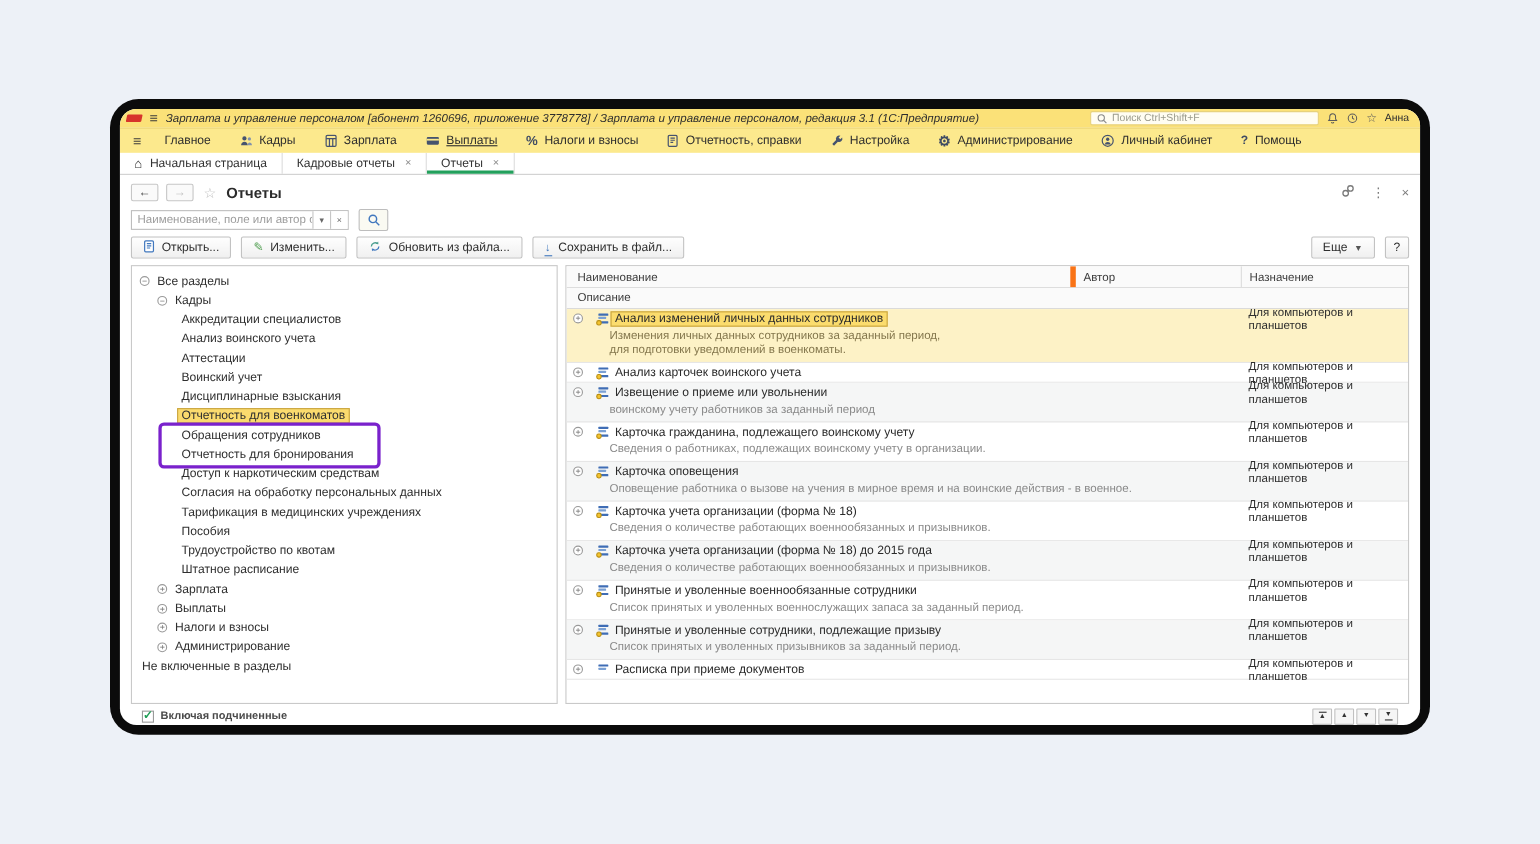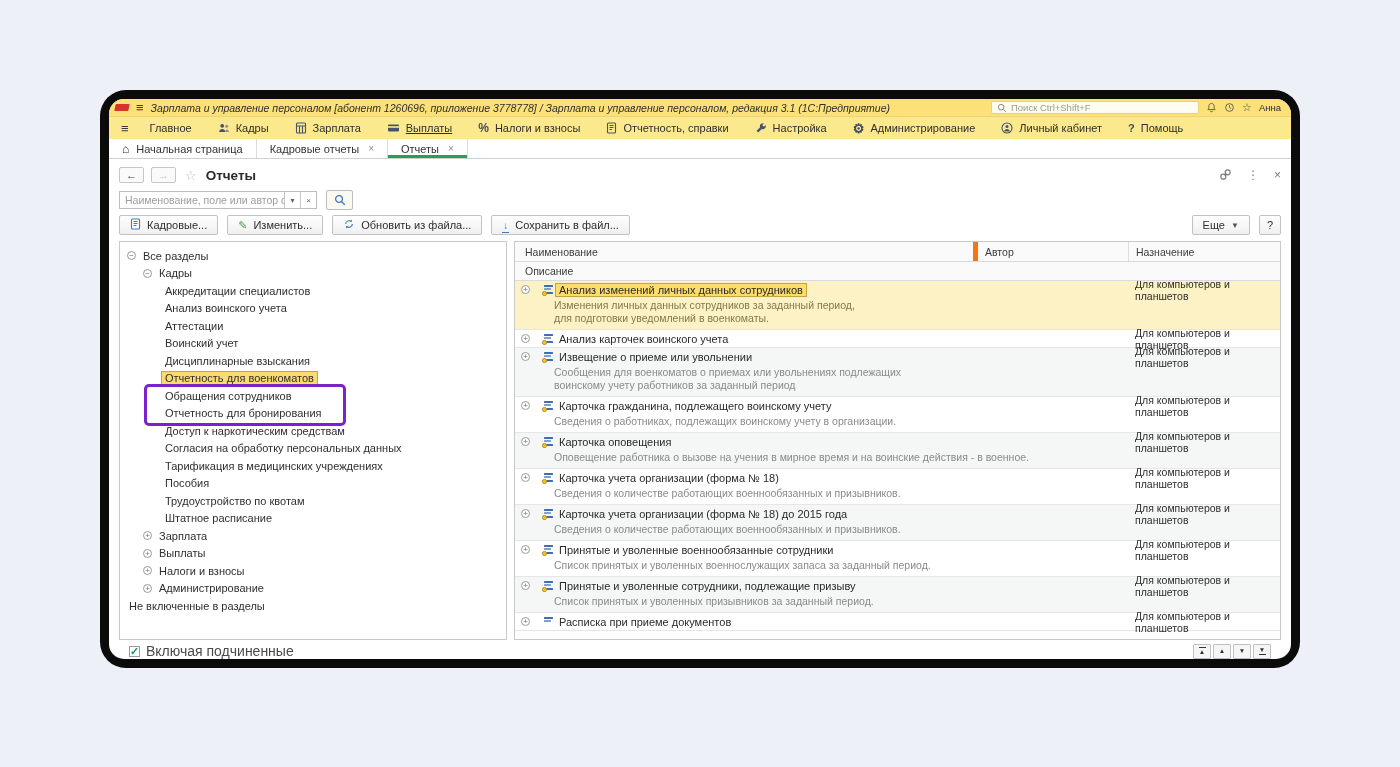--- a/index.html
+++ b/index.html
@@ -96,21 +96,21 @@
   .rep-ic { position:relative; width:12px; height:12px; flex:0 0 auto; }
   .rep-ic i { position:absolute; left:2px; height:2px; background:#3f6db5; border-radius:0.5px; }
   .rep-ic i:nth-child(1){ top:1px; width:9px; }
   .rep-ic i:nth-child(2){ top:4.5px; width:7px; background:#7aa0d4; }
   .rep-ic i:nth-child(3){ top:8px; width:9px; }
   .rep-ic b { position:absolute; left:0; bottom:0; width:4.5px; height:4.5px; background:#f4c430; border:1px solid #b98e12; border-radius:50%; }
 
   
   .footrow { flex:0 0 19px; display:flex; align-items:center; gap:6px; padding:3px 10px 0; }
   .chk { width:11px; height:11px; border:1px solid #9a9a9a; background:#fff; display:flex; align-items:center; justify-content:center; color:#1f9d55; font-size:11px; line-height:9px; font-weight:bold; }
-  .chk-lbl { color:#4a4a4a; font-size:14px; }
+  .chk-lbl { color:#4a4a4a; font-size:10px;font-weight:bold; }
   .scrollbtns { margin-left:auto; display:flex; gap:2px; }
   .sbtn { width:18px; height:15px; border:1px solid #c0c0c0; background:#f5f5f5; border-radius:1px; display:flex; flex-direction:column; align-items:center; justify-content:center; color:#333; }
   .sbtn .tri { font-size:6.5px; line-height:6px; }
   .sbtn .bar { width:7px; height:1px; background:#333; }
   .sbtn .bar.t { margin-bottom:1px; }
   .sbtn .bar.b { margin-top:1px; }
 </style>
 </head>
 <body>
 
@@ -304,21 +304,21 @@
 
         <div class="toolbar">
           <span id="toolbar-mount" style="display:flex;gap:9px;">
   <span class="btn">
     <span class="b-ic"><svg width="11" height="12" viewBox="0 0 11 12">
                     <rect x="1.5" y="1" width="8" height="10" rx="1" fill="#fff" stroke="#4178be" stroke-width="1.1"></rect>
                     <line x1="3.5" y1="3.5" x2="7.5" y2="3.5" stroke="#4178be"></line>
                     <line x1="3.5" y1="5.5" x2="7.5" y2="5.5" stroke="#4178be"></line>
                     <line x1="3.5" y1="7.5" x2="6.5" y2="7.5" stroke="#4178be"></line>
                   </svg></span>
-    <span class="b-lbl">Кадровые...</span>
+    <span class="b-lbl">Открыть...</span>
   </span>
 
   <span class="btn">
     <span class="b-ic"><span class="pencil-ic">✎</span></span>
     <span class="b-lbl">Изменить...</span>
   </span>
 
   <span class="btn">
     <span class="b-ic"><svg width="12" height="12" viewBox="0 0 12 12">
                     <path d="M2.6 6a3.4 3.4 0 0 1 5.8-2.3" fill="none" stroke="#4a9e8f" stroke-width="1.2"></path>
@@ -515,21 +515,20 @@
                         <i></i>
                         <i></i>
                         <b></b>
                       </span>
         <span class="rn-title">Извещение о приеме или увольнении</span>
       </span>
       <span class="rn-author"></span>
       <span class="rn-purp">Для компьютеров и планшетов</span>
     </div>
     <div class="rdesc">
-                    <div>Сообщения для военкоматов о приемах или увольнениях подлежащих</div>
                     <div>воинскому учету работников за заданный период</div>
                   </div>
   </div>
 
   <div class="block">
     <div class="rname">
       <span class="rn-left">
         <span class="exp">+</span>
         <span class="rep-ic">
                         <i></i>

